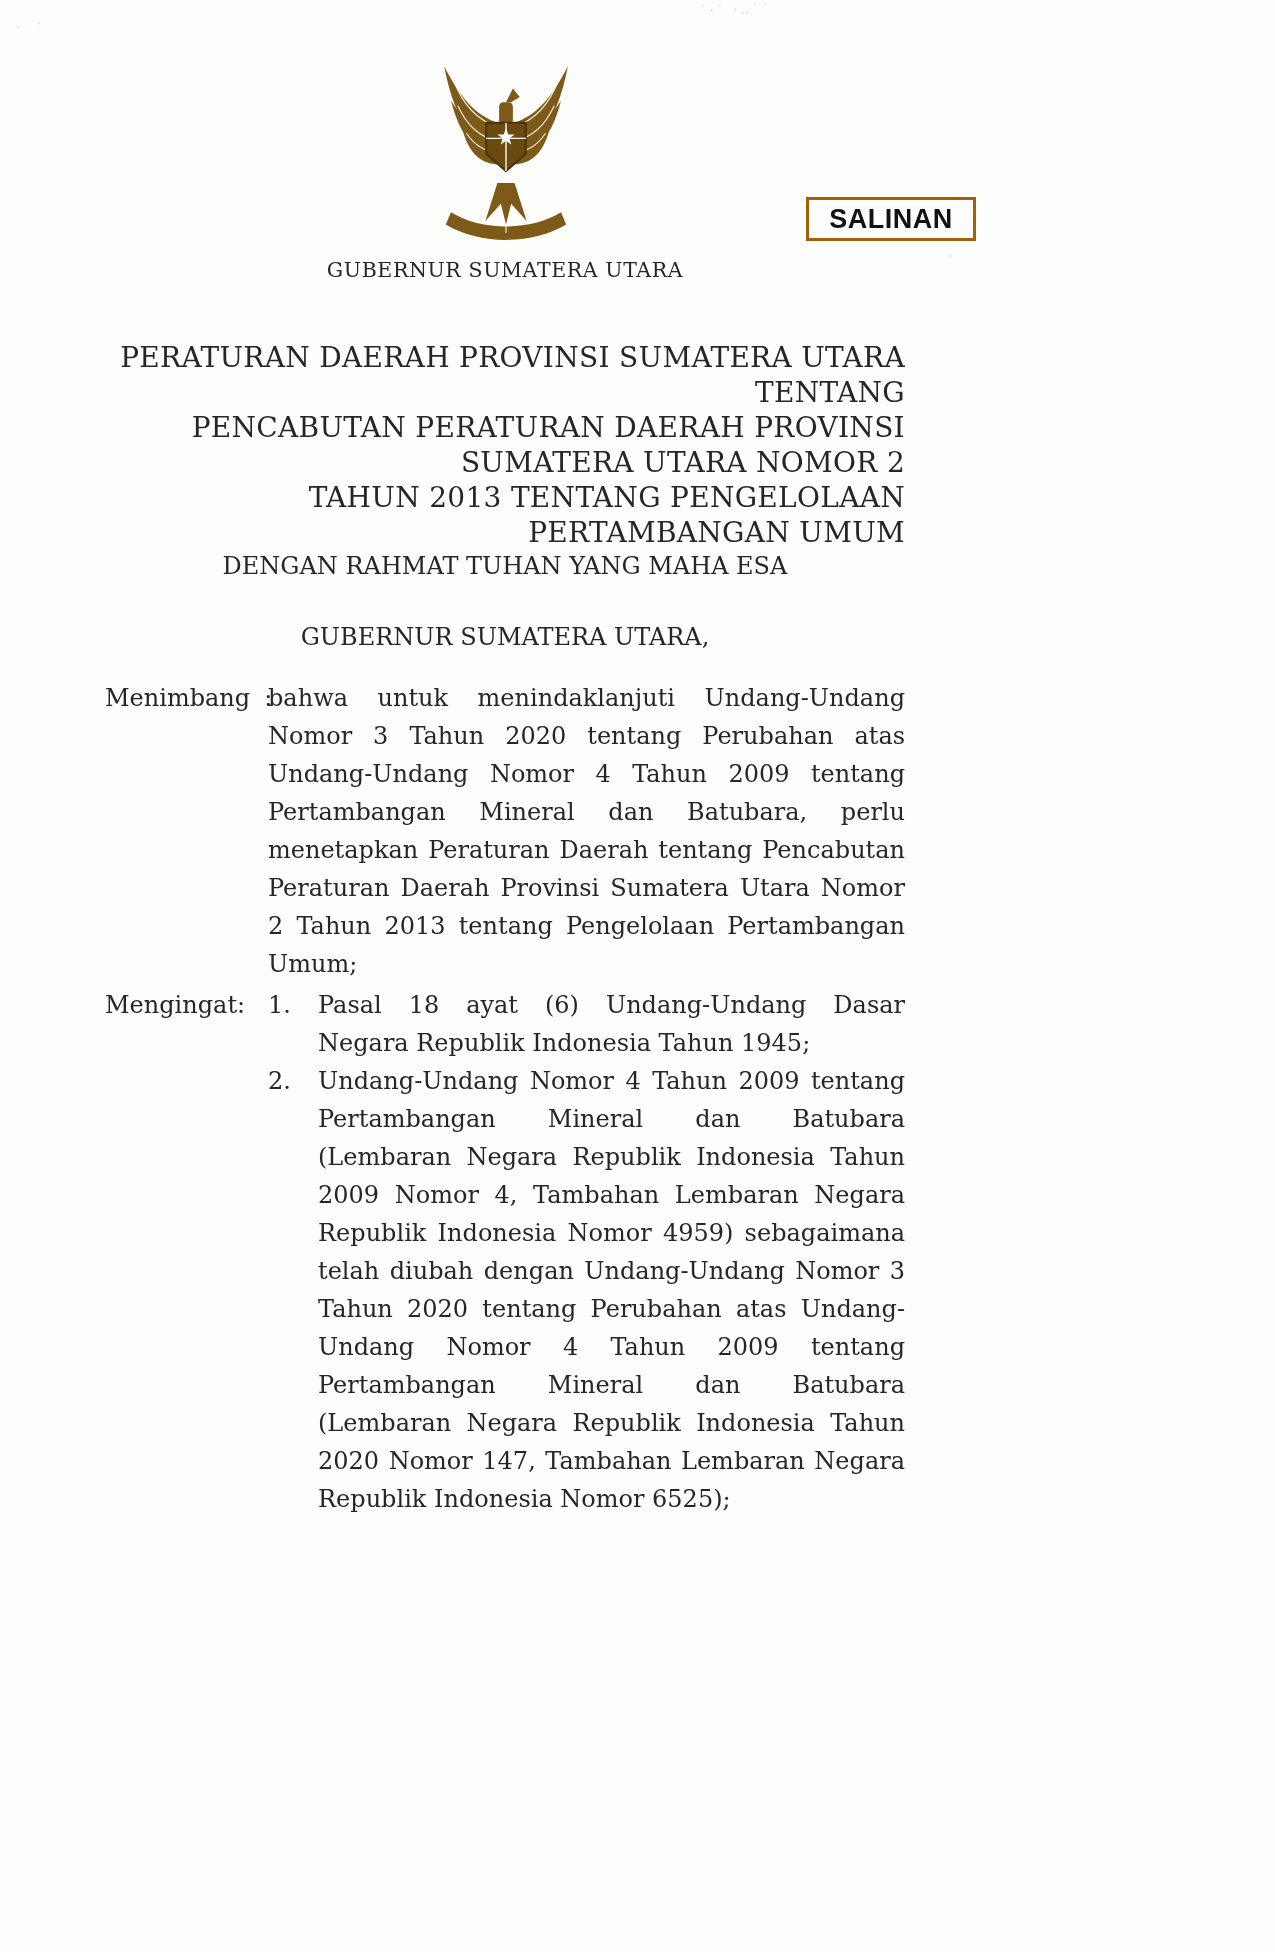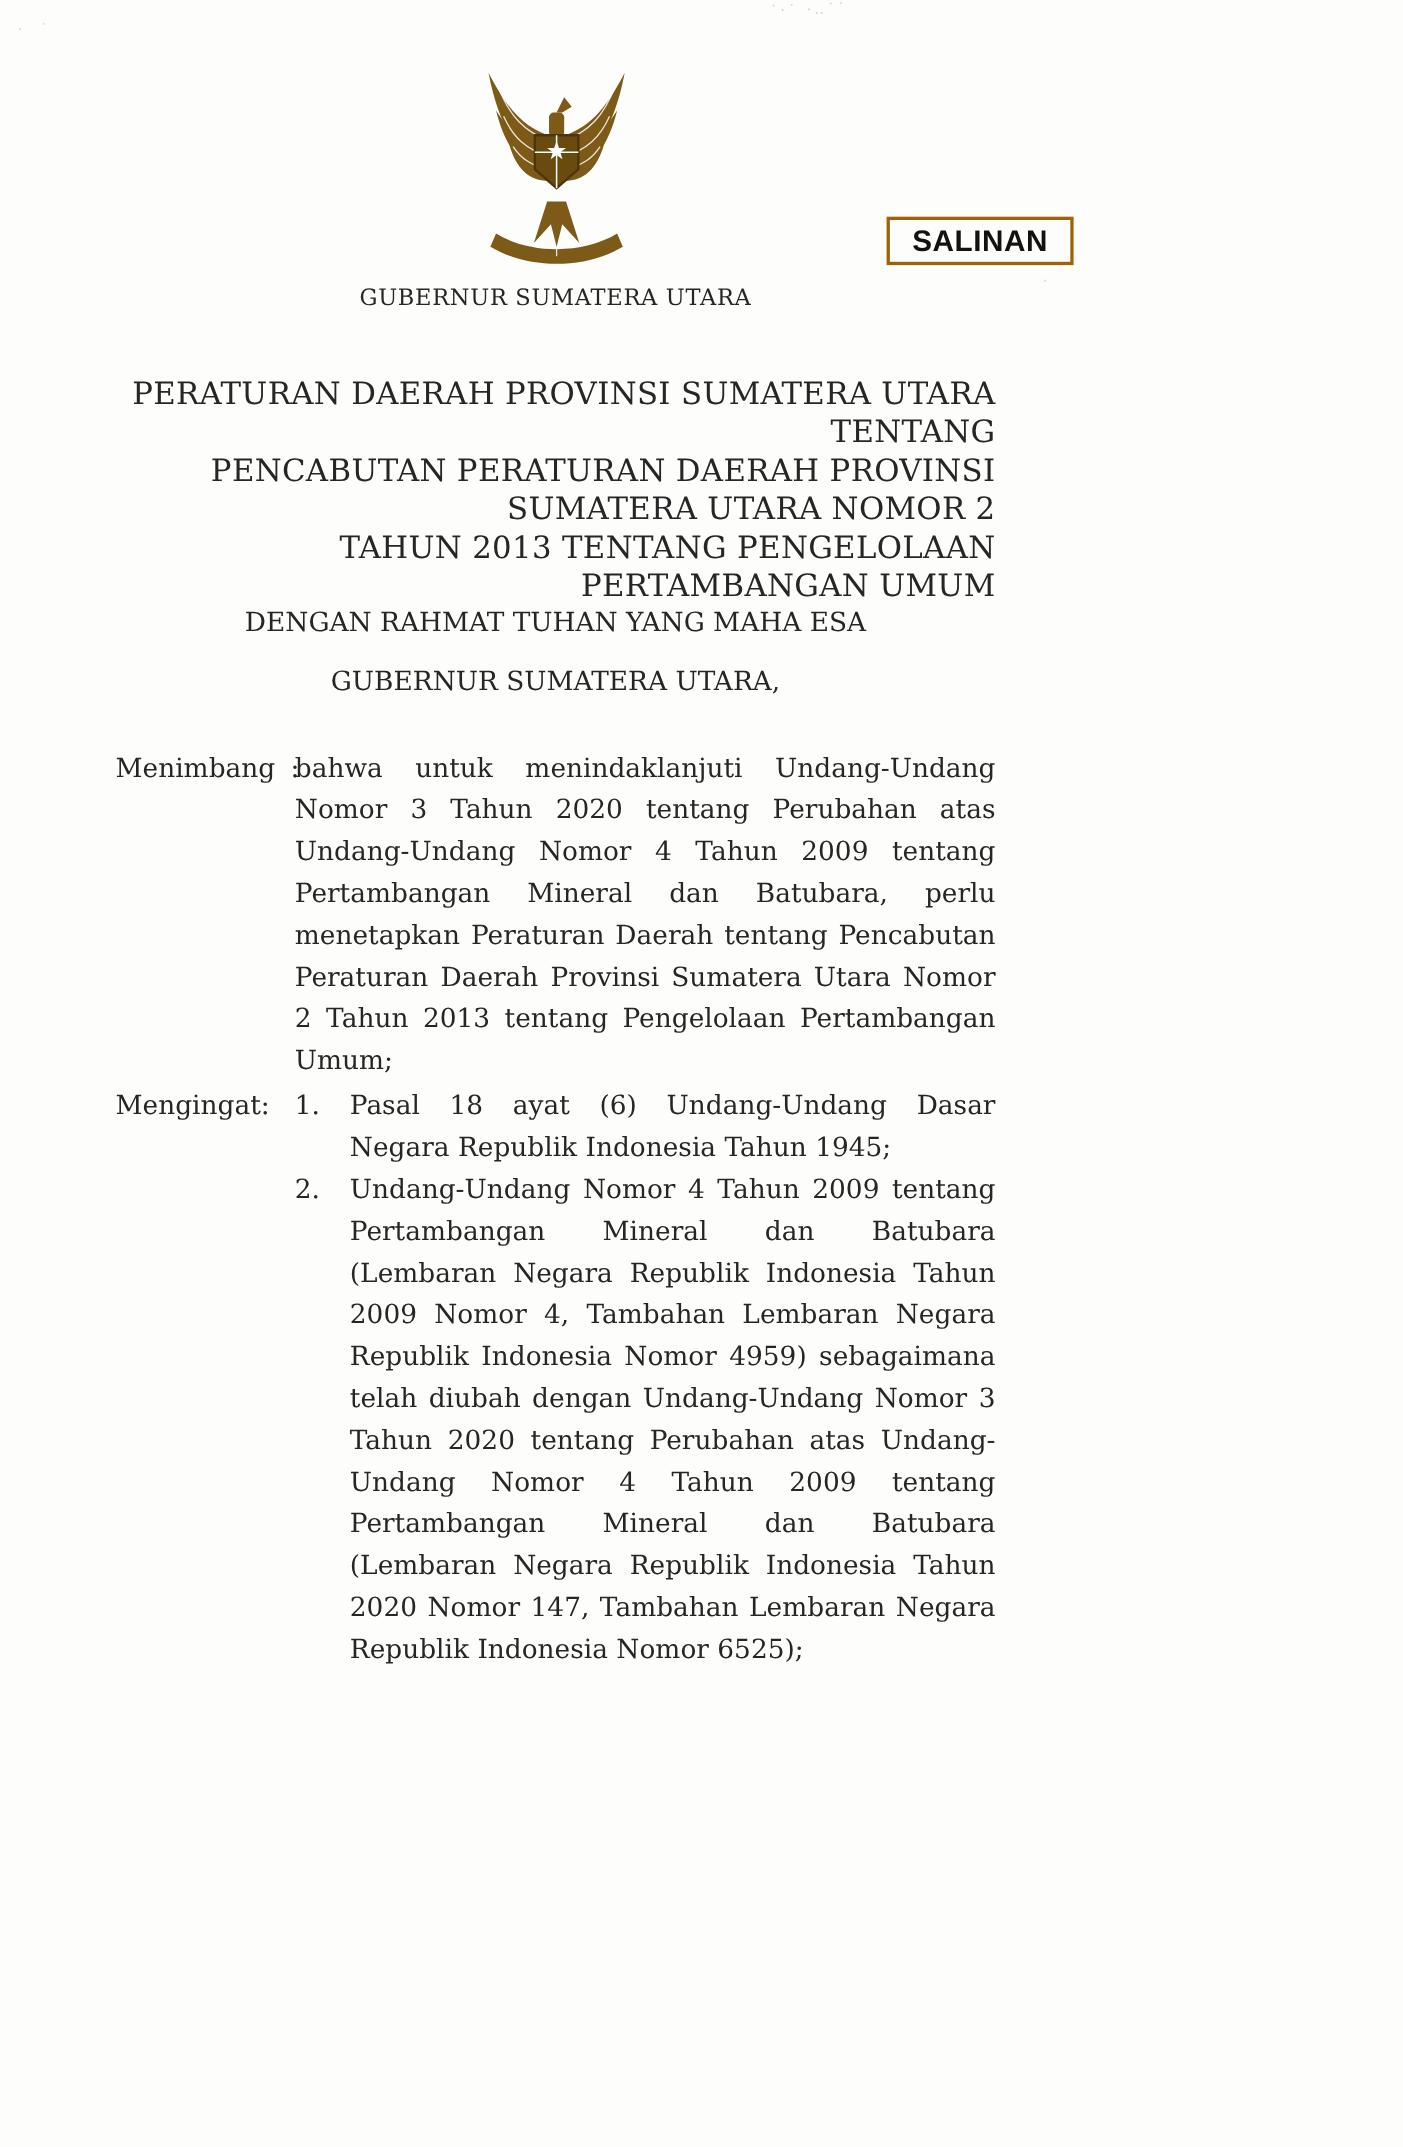--- a/index.html
+++ b/index.html
@@ -71,21 +71,21 @@
     letter-spacing: 0.3px;
   }
   .invocation {
     position: absolute;
     top: 552px;
     left: 0;
     width: 100%;
     text-align: center;
     font-size: 24px;
   }
-  .invocation .line2 { margin-top: 25px; }
+  .invocation .line2 { margin-top: 43px; }
 
   .body-sections {
     position: absolute;
     top: 679px;
     left: 0;
     width: 100%;
     font-size: 24px;
     line-height: 38px;
   }
   .row {

